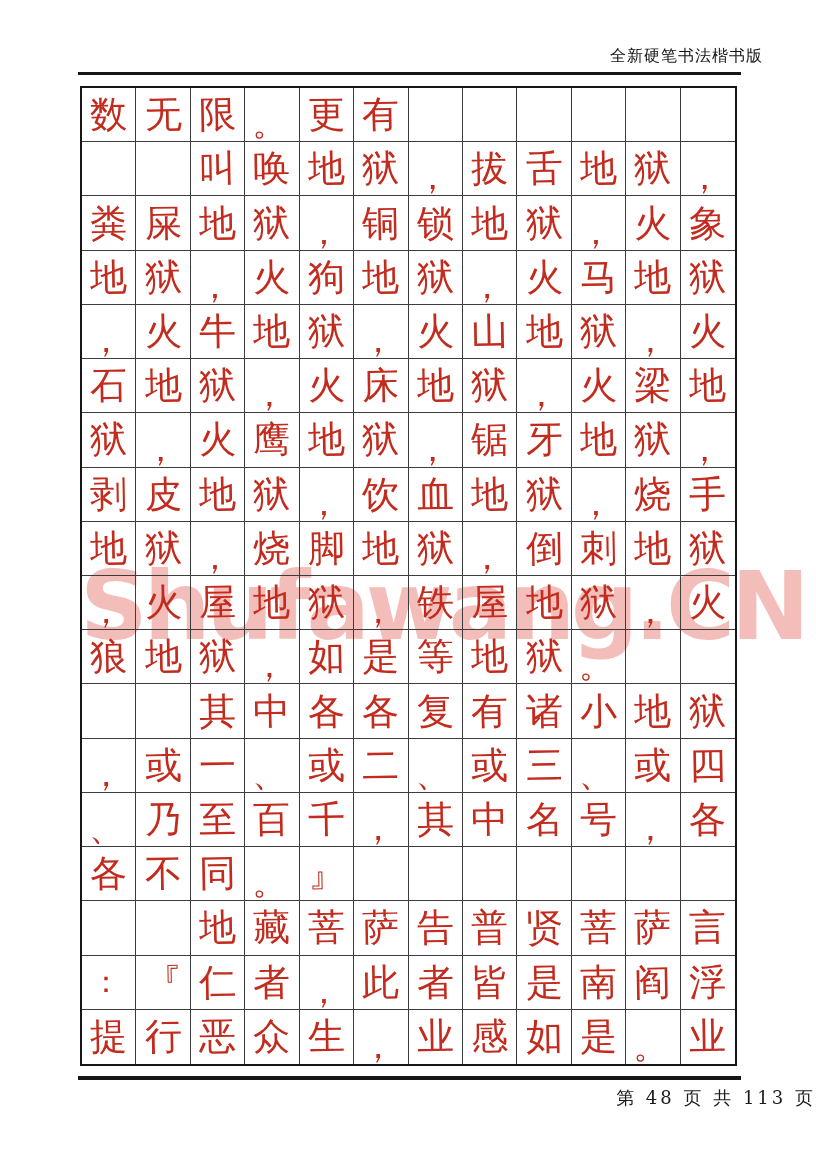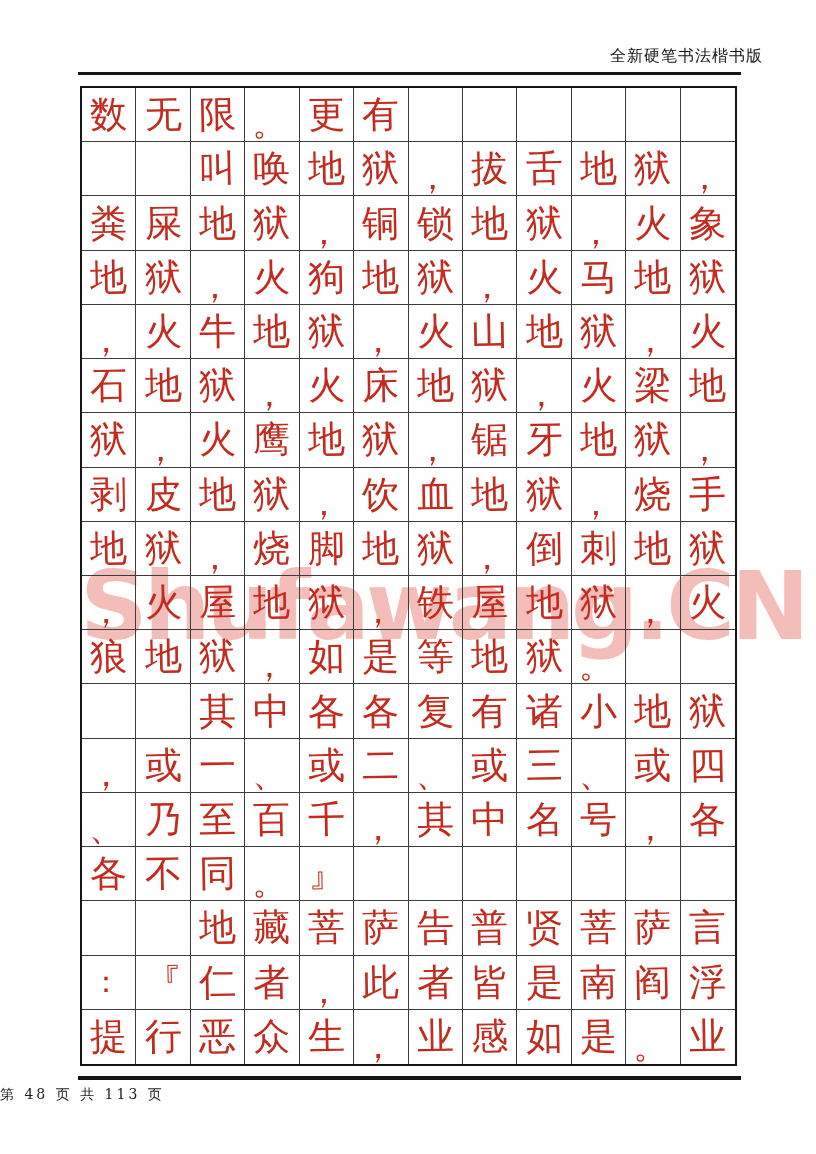--- a/index.html
+++ b/index.html
@@ -110,22 +110,22 @@
     top: 1076px;
     width: 663px;
     height: 4px;
     background: var(--border, #161616);
   }
   .footer-text {
     position: absolute;
     top: 1086px;
     left: 0;
     width: 816px;
-    text-align: left;
-    font-size: 14px;
+    text-align: right;
+    font-size: 18px;
     letter-spacing: 3px;
     color: #1b1b1b;
     font-family: "DejaVu Serif", serif;
   }
 </style>
 </head>
 <body>
 
 <div class="page">
 

